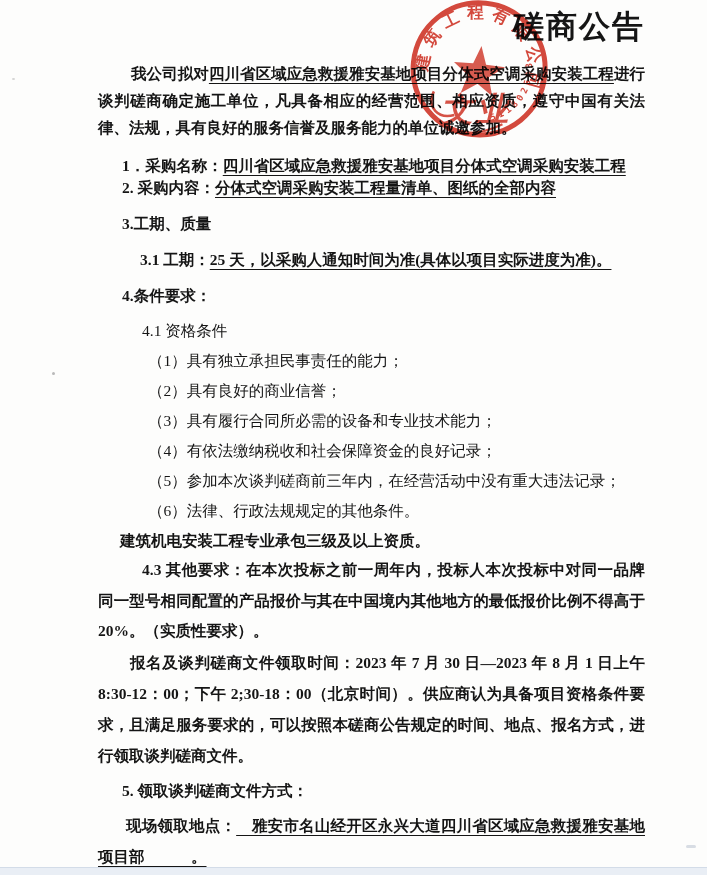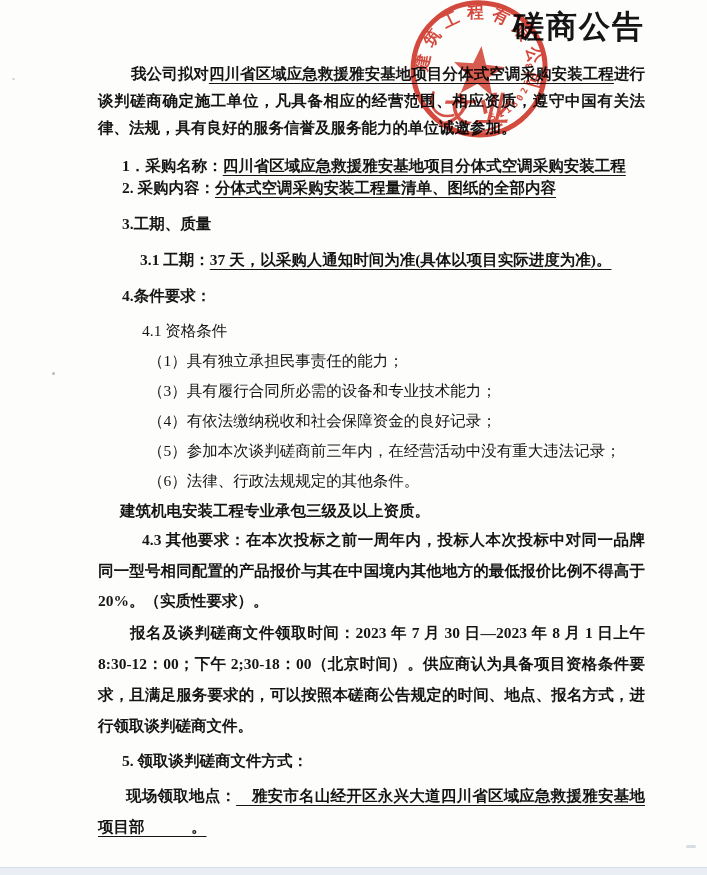--- a/index.html
+++ b/index.html
@@ -56,29 +56,30 @@
     <div class="doc-title">磋商公告</div>
 
     <div class="para p1"><span>我公司拟对</span><span class="u">四川省区域应急救援雅安基地项目分体式空调采购安装工程</span><span>进行谈判磋商确定施工单位，凡具备相应的经营范围、相应资质，遵守中国有关法律、法规，具有良好的服务信誉及服务能力的单位诚邀参加。</span></div>
 
     <div class="line b ind1 mt6"><span>1．采购名称：</span><span class="u">四川省区域应急救援雅安基地项目分体式空调采购安装工程</span></div>
 
     <div class="line b ind1"><span>2. 采购内容：</span><span class="u">分体式空调采购安装工程量清单、图纸的全部内容</span></div>
 
     <div class="line b ind1 mt6">3.工期、质量</div>
 
-    <div class="line b ind2 mt6"><span>3.1 工期：</span><span class="u">37 天，以采购人通知时间为准(具体以项目实际进度为准)。 </span></div>
+    <div class="line b ind2 mt6"><span>3.1 工期：</span><span class="u">25 天，以采购人通知时间为准(具体以项目实际进度为准)。 </span></div>
 
 
     <div class="line b ind1 mt6">4.条件要求：</div>
 
     <div class="line n ind3 mt12" style="margin-top:13px;">4.1 资格条件</div>
 
     <div style="margin-top:8px;">
       <div class="line n ind4 cond">（1）具有独立承担民事责任的能力；</div>
+      <div class="line n ind4 cond">（2）具有良好的商业信誉；</div>
       <div class="line n ind4 cond">（3）具有履行合同所必需的设备和专业技术能力；</div>
       <div class="line n ind4 cond">（4）有依法缴纳税收和社会保障资金的良好记录；</div>
       <div class="line n ind4 cond">（5）参加本次谈判磋商前三年内，在经营活动中没有重大违法记录；</div>
       <div class="line n ind4 cond">（6）法律、行政法规规定的其他条件。</div>
     </div>
 
 
     <div class="line quali">建筑机电安装工程专业承包三级及以上资质。</div>
 
     <div class="para p43">4.3 其他要求：在本次投标之前一周年内，投标人本次投标中对同一品牌同一型号相同配置的产品报价与其在中国境内其他地方的最低报价比例不得高于 20%。（实质性要求）。</div>

